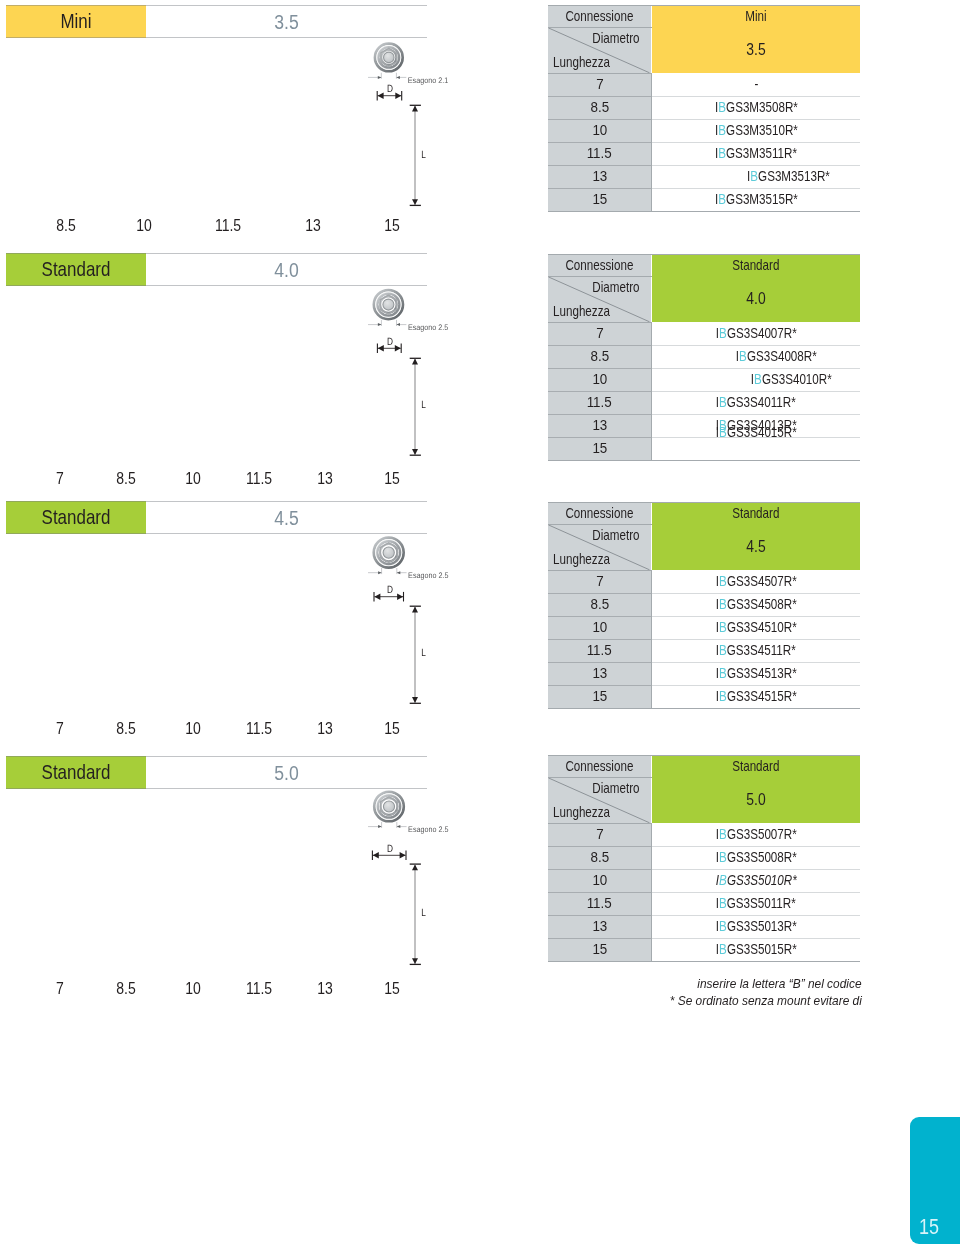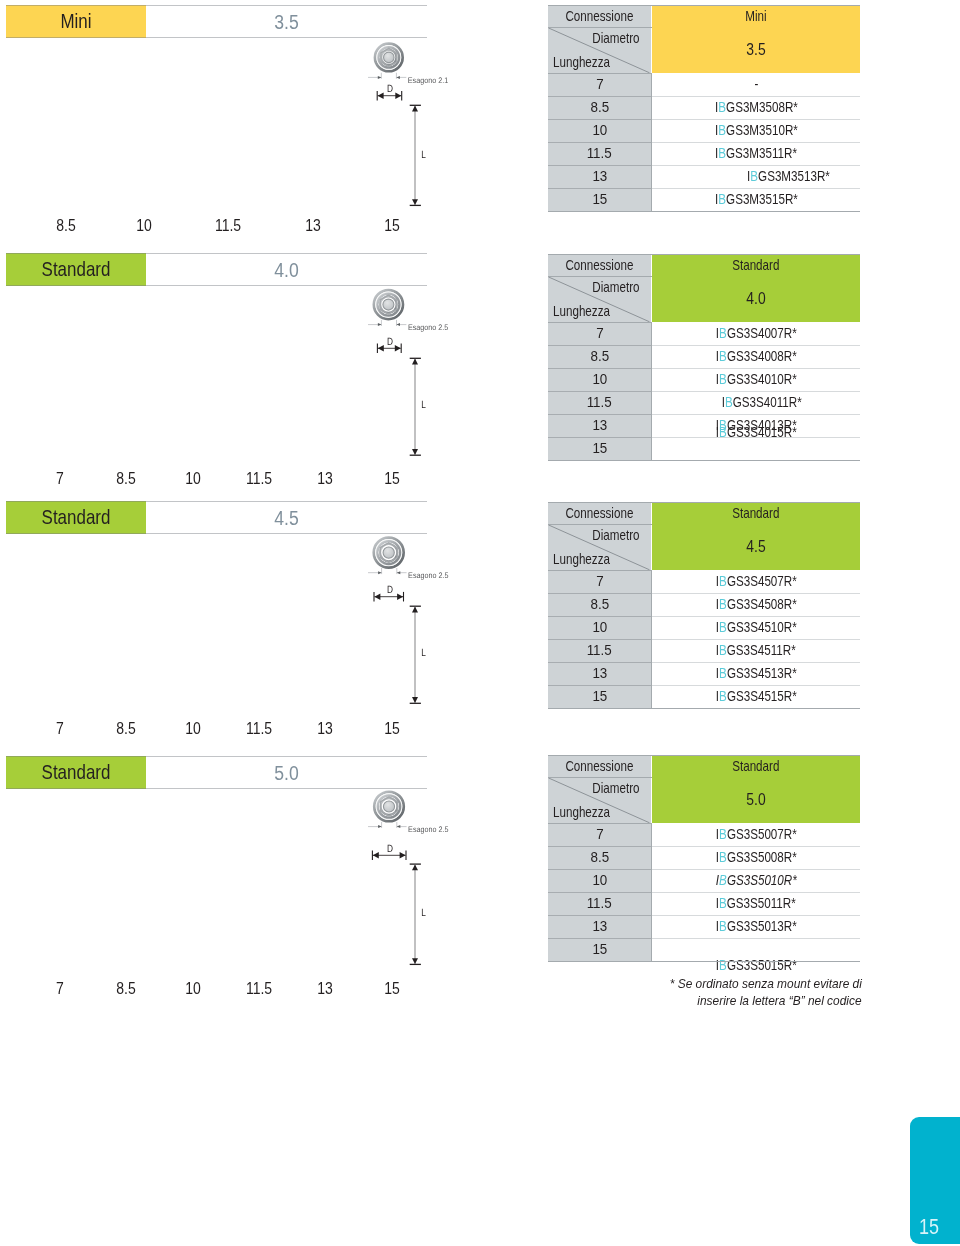--- a/index.html
+++ b/index.html
@@ -378,29 +378,29 @@
         <svg class="diag" viewBox="0 0 104 46">
           <line x1="0.4" y1="0.9" x2="101.5" y2="45.8" stroke="#8d9398" stroke-width="1"></line>
         </svg>
         <div style="position: absolute; right: 11.8px; top: 3.3px; font-size: 14.2px; text-align: right;"><span class="cnd" style="transform-origin: 100% 50%;">Diametro</span></div>
         <div style="position: absolute; left: 5.2px; bottom: 3.4px; font-size: 14.2px; text-align: left;"><span class="cnd" style="transform-origin: 0px 50%;">Lunghezza</span></div>
       </div>
       <div class="cr bigval" style="top: 22px; height: 46px; line-height: 46px; background: rgb(166, 206, 57);"><span class="cnd">4.0</span></div>
       <div class="cl gray valtxt" style="top: 68px; height: 23px; line-height: 23px;"><span class="cnd">7</span></div>
       <div class="cr code" style="top: 68px; height: 23px; line-height: 23px;"><span class="cnd"><span>I</span><span class="b">B</span><span>GS3S4007R*</span></span></div>
       <div class="cl gray valtxt" style="top: 91px; height: 23px; line-height: 23px;"><span class="cnd">8.5</span></div>
-      <div class="cr code" style="top: 91px; height: 23px; line-height: 23px;"><span class="cnd"><span>I</span><span class="b">B</span><span>GS3S4008R*</span></span></div>
+      <div class="cr code" style="top: 91px; height: 23px; line-height: 23px; padding-left: 20px;"><span class="cnd"><span>I</span><span class="b">B</span><span>GS3S4008R*</span></span></div>
       <div class="hlw" style="top: 91px;"></div>
       <div class="hlg" style="top: 91px;"></div>
       <div class="cl gray valtxt" style="top: 114px; height: 23px; line-height: 23px;"><span class="cnd">10</span></div>
-      <div class="cr code" style="top: 114px; height: 23px; line-height: 23px;"><span class="cnd"><span>I</span><span class="b">B</span><span>GS3S4010R*</span></span></div>
+      <div class="cr code" style="top: 114px; height: 23px; line-height: 23px; padding-left: 35px;"><span class="cnd"><span>I</span><span class="b">B</span><span>GS3S4010R*</span></span></div>
       <div class="hlw" style="top: 114px;"></div>
       <div class="hlg" style="top: 114px;"></div>
       <div class="cl gray valtxt" style="top: 137px; height: 23px; line-height: 23px;"><span class="cnd">11.5</span></div>
-      <div class="cr code" style="top: 137px; height: 23px; line-height: 23px; margin-left: 6px;"><span class="cnd"><span>I</span><span class="b">B</span><span>GS3S4011R*</span></span></div>
+      <div class="cr code" style="top: 137px; height: 23px; line-height: 23px;"><span class="cnd"><span>I</span><span class="b">B</span><span>GS3S4011R*</span></span></div>
       <div class="hlw" style="top: 137px;"></div>
       <div class="hlg" style="top: 137px;"></div>
       <div class="cl gray valtxt" style="top: 160px; height: 23px; line-height: 23px;"><span class="cnd">13</span></div>
       <div class="cr code" style="top: 160px; height: 23px; line-height: 23px;"><span class="cnd"><span>I</span><span class="b">B</span><span>GS3S4013R*</span></span></div>
       <div class="hlw" style="top: 160px;"></div>
       <div class="hlg" style="top: 160px;"></div>
       <div class="cl gray valtxt" style="top: 183px; height: 23px; line-height: 23px;"><span class="cnd">15</span></div>
       <div class="cr code" style="top: 167px; height: 23px; line-height: 23px;"><span class="cnd"><span>I</span><span class="b">B</span><span>GS3S4015R*</span></span></div>
       <div class="hlw" style="top: 183px;"></div>
       <div class="hlg" style="top: 183px;"></div>
@@ -472,29 +472,29 @@
       <div class="hlg" style="top: 114px;"></div>
       <div class="cl gray valtxt" style="top: 137px; height: 23px; line-height: 23px;"><span class="cnd">11.5</span></div>
       <div class="cr code" style="top: 137px; height: 23px; line-height: 23px;"><span class="cnd"><span>I</span><span class="b">B</span><span>GS3S5011R*</span></span></div>
       <div class="hlw" style="top: 137px;"></div>
       <div class="hlg" style="top: 137px;"></div>
       <div class="cl gray valtxt" style="top: 160px; height: 23px; line-height: 23px;"><span class="cnd">13</span></div>
       <div class="cr code" style="top: 160px; height: 23px; line-height: 23px;"><span class="cnd"><span>I</span><span class="b">B</span><span>GS3S5013R*</span></span></div>
       <div class="hlw" style="top: 160px;"></div>
       <div class="hlg" style="top: 160px;"></div>
       <div class="cl gray valtxt" style="top: 183px; height: 23px; line-height: 23px;"><span class="cnd">15</span></div>
-      <div class="cr code" style="top: 199px; height: 23px; line-height: 23px;"><span class="cnd"><span>I</span><span class="b">B</span><span>GS3S5015R*</span></span></div>
+      <div class="cr code" style="top: 183px; height: 23px; line-height: 23px;"><span class="cnd"><span>I</span><span class="b">B</span><span>GS3S5015R*</span></span></div>
       <div class="hlw" style="top: 183px;"></div>
       <div class="hlg" style="top: 183px;"></div>
       <div class="hl" style="top: 0px;"></div>
       <div class="hl" style="top: 22px; width: 104px;"></div>
       <div class="hl" style="top: 68px; width: 104px;"></div>
       <div class="hl" style="top: 206px;"></div>
       <div class="vl" style="top: 68px; height: 138px;"></div>
     </div>
     <div class="note" style="right: 98.5px; top: 974.5px; width: 330px; font-size: 13.4px; line-height: 17.2px;">
+      <div><span class="cnd" style="transform: scaleX(0.89); transform-origin: 100% 50%;">inserire la lettera “B” nel codice</span></div>
       <div><span class="cnd" style="transform: scaleX(0.89); transform-origin: 100% 50%;">* Se ordinato senza mount evitare di</span></div>
-      <div><span class="cnd" style="transform: scaleX(0.89); transform-origin: 100% 50%;">inserire la lettera “B” nel codice</span></div>
     </div>
     <div class="pagenum" style="left: 910px; top: 1117px; width: 60px; height: 126.5px; border-radius: 9px;">
       <div class="n" style="left: 9.2px; top: 99px; font-size: 22.5px; line-height: 22.5px; transform: scaleX(0.8); transform-origin: 0px 0px;">15</div>
     </div>
   </div>
 
 </body></html>

